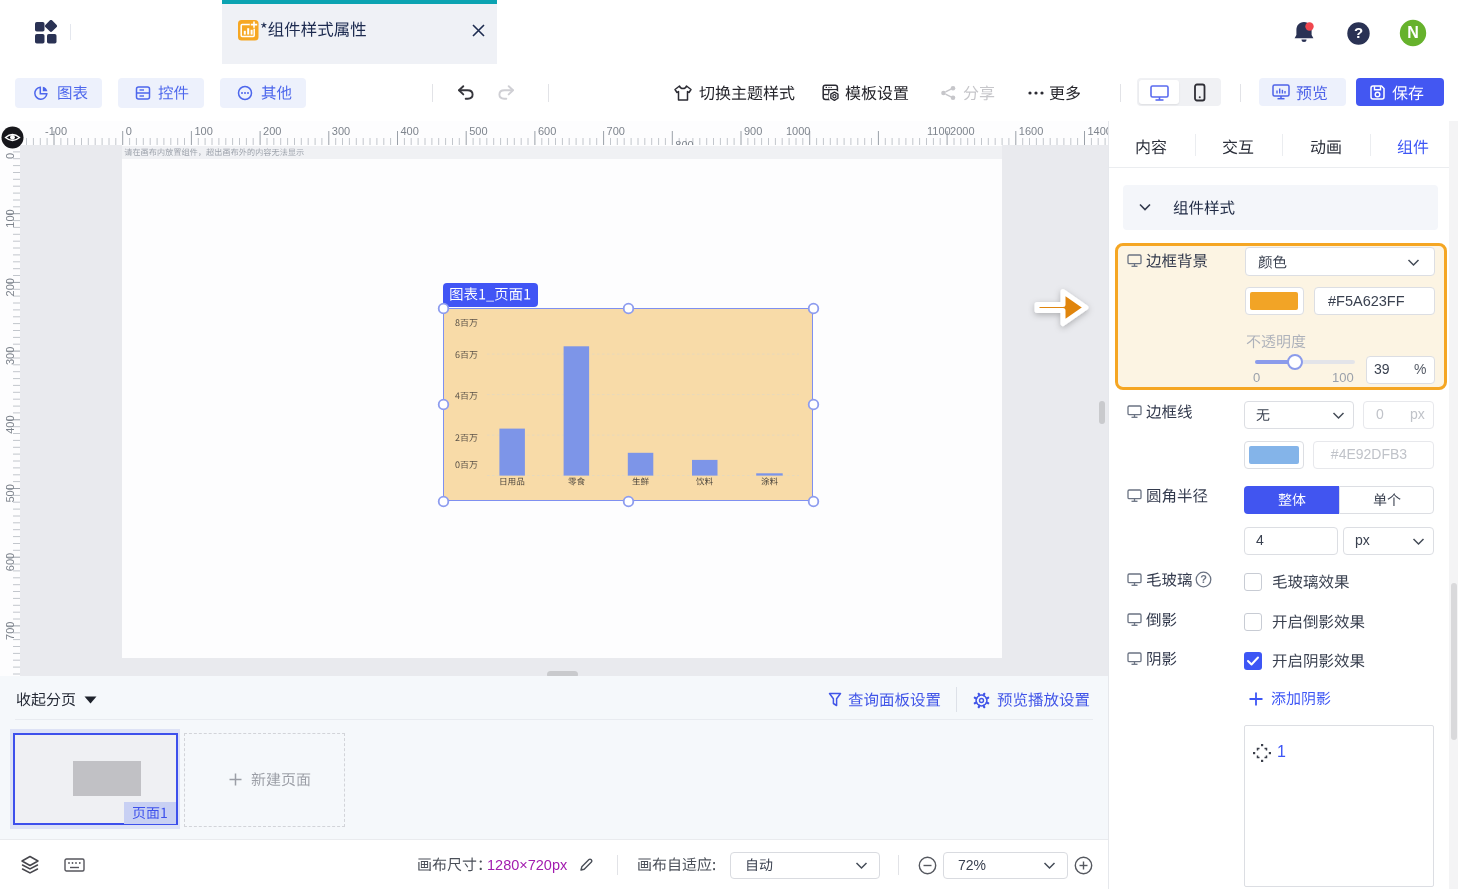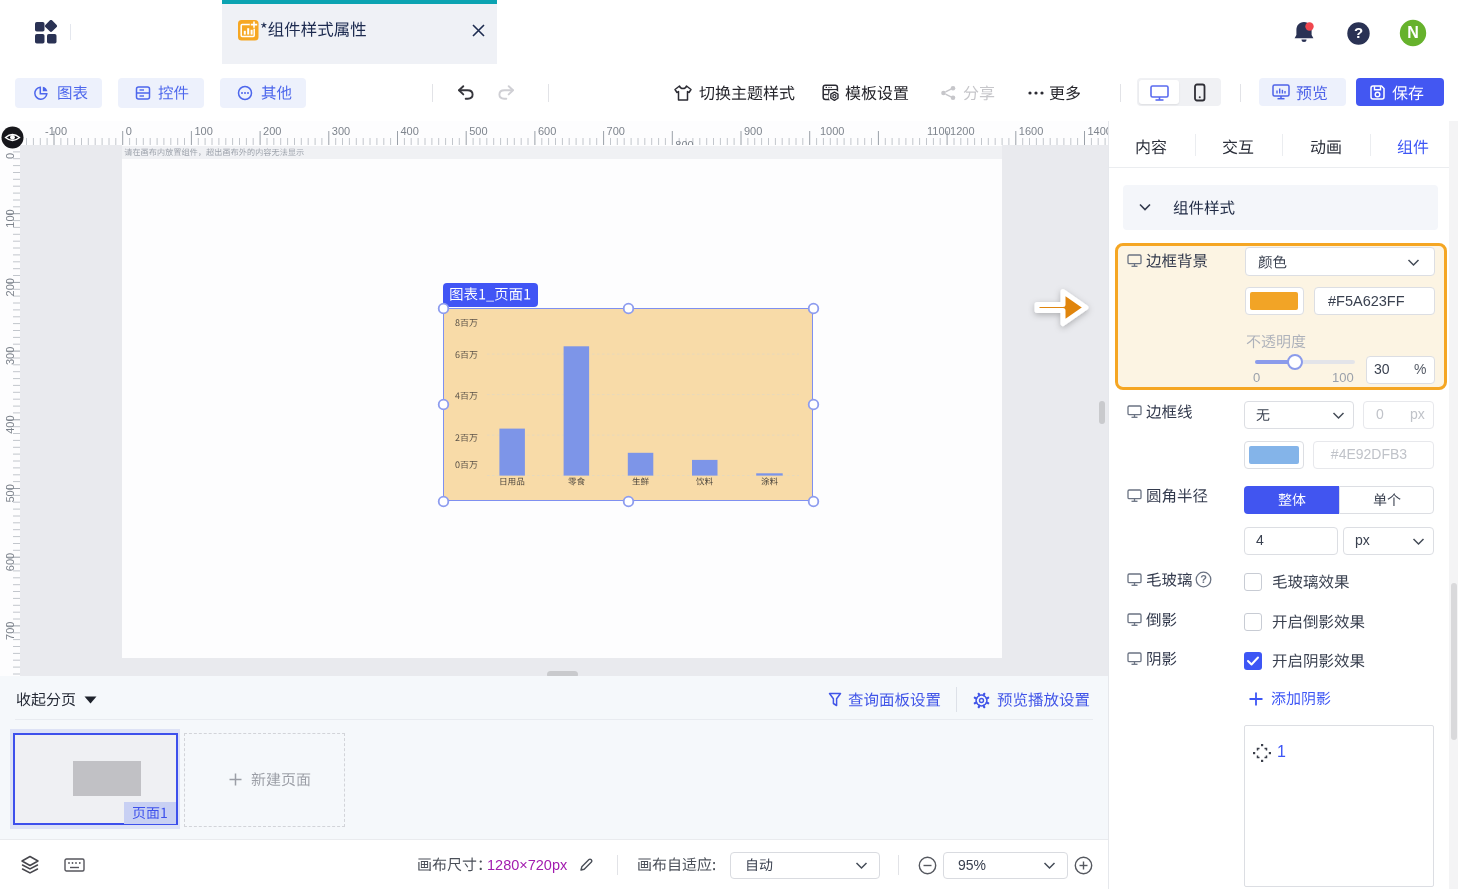--- a/index.html
+++ b/index.html
@@ -320,23 +320,23 @@
 <div style="position:absolute;left:125.7px;top:125px;font:11px 'Liberation Sans',sans-serif;color:#7e848d">0</div>
 <div style="position:absolute;left:194.4px;top:125px;font:11px 'Liberation Sans',sans-serif;color:#7e848d">100</div>
 <div style="position:absolute;left:263.1px;top:125px;font:11px 'Liberation Sans',sans-serif;color:#7e848d">200</div>
 <div style="position:absolute;left:331.8px;top:125px;font:11px 'Liberation Sans',sans-serif;color:#7e848d">300</div>
 <div style="position:absolute;left:400.5px;top:125px;font:11px 'Liberation Sans',sans-serif;color:#7e848d">400</div>
 <div style="position:absolute;left:469.2px;top:125px;font:11px 'Liberation Sans',sans-serif;color:#7e848d">500</div>
 <div style="position:absolute;left:537.9px;top:125px;font:11px 'Liberation Sans',sans-serif;color:#7e848d">600</div>
 <div style="position:absolute;left:606.6px;top:125px;font:11px 'Liberation Sans',sans-serif;color:#7e848d">700</div>
 <div style="position:absolute;left:675.3px;top:139px;font:11px 'Liberation Sans',sans-serif;color:#7e848d">800</div>
 <div style="position:absolute;left:744.0px;top:125px;font:11px 'Liberation Sans',sans-serif;color:#7e848d">900</div>
-<div style="position:absolute;left:820px;top:125px;font:11px 'Liberation Sans',sans-serif;color:#7e848d">1000</div>
+<div style="position:absolute;left:786px;top:125px;font:11px 'Liberation Sans',sans-serif;color:#7e848d">1000</div>
 <div style="position:absolute;left:927px;top:125px;font:11px 'Liberation Sans',sans-serif;color:#7e848d">1100</div>
-<div style="position:absolute;left:950.1px;top:125px;font:11px 'Liberation Sans',sans-serif;color:#7e848d">1200</div>
+<div style="position:absolute;left:950.1px;top:125px;font:11px 'Liberation Sans',sans-serif;color:#7e848d">2000</div>
 <div style="position:absolute;left:1018.8px;top:125px;font:11px 'Liberation Sans',sans-serif;color:#7e848d">1600</div>
 <div style="position:absolute;left:1087.5px;top:125px;font:11px 'Liberation Sans',sans-serif;color:#7e848d">1400</div>
 <svg style="position:absolute;left:0px;top:121px;background:#fdfdfe" width="20" height="555" viewBox="0 0 20 555">
       <line x1="6" y1="24.0" x2="20" y2="24.0" stroke="#9aa0a8" stroke-width="1"></line>
       <line x1="13" y1="30.9" x2="20" y2="30.9" stroke="#c2c6cc" stroke-width="1"></line>
       <line x1="13" y1="37.7" x2="20" y2="37.7" stroke="#c2c6cc" stroke-width="1"></line>
       <line x1="13" y1="44.6" x2="20" y2="44.6" stroke="#c2c6cc" stroke-width="1"></line>
       <line x1="13" y1="51.5" x2="20" y2="51.5" stroke="#c2c6cc" stroke-width="1"></line>
       <line x1="13" y1="58.3" x2="20" y2="58.3" stroke="#c2c6cc" stroke-width="1"></line>
       <line x1="13" y1="65.2" x2="20" y2="65.2" stroke="#c2c6cc" stroke-width="1"></line>
@@ -561,21 +561,21 @@
       <path d="M8.4 -7.2C10.2 -6 12.4 -4.2 13.5 -3L14.4 -3.9C13.3 -5.1 11 -6.8 9.2 -7.9ZM1 -11.5V-10.4H7.7C6.2 -7.8 3.6 -5.3 0.7 -3.8C0.9 -3.6 1.2 -3.1 1.4 -2.8C3.5 -3.9 5.4 -5.5 6.9 -7.2V1.2H8.1V-8.8C8.5 -9.3 8.8 -9.8 9.2 -10.4H14V-11.5Z M15.9 -11.5C16.8 -10.7 17.8 -9.7 18.2 -9L19.2 -9.7C18.7 -10.4 17.7 -11.4 16.8 -12.1ZM27.8 -12.4C26 -12 22.8 -11.7 20.1 -11.6C20.2 -11.4 20.3 -11 20.3 -10.8C21.4 -10.8 22.7 -10.9 23.9 -11V-9.8H19.7V-8.9H23.2C22.2 -7.9 20.7 -6.9 19.2 -6.5C19.5 -6.3 19.8 -5.9 19.9 -5.7C21.3 -6.2 22.8 -7.2 23.9 -8.4V-6.4H25V-8.5C26 -7.3 27.5 -6.3 28.8 -5.7C29 -6 29.3 -6.3 29.5 -6.5C28.1 -7 26.6 -7.9 25.6 -8.9H29.3V-9.8H25V-11.1C26.3 -11.2 27.6 -11.4 28.5 -11.6ZM20.9 -6V-5.2H22.6C22.4 -3.6 21.7 -2.4 19.6 -1.7C19.9 -1.5 20.1 -1.1 20.2 -0.9C22.6 -1.7 23.4 -3.1 23.7 -5.2H25.5C25.4 -4.7 25.2 -4.2 25.1 -3.8H27.7C27.5 -2.7 27.4 -2.2 27.2 -2C27.1 -1.9 27 -1.9 26.7 -1.9C26.4 -1.9 25.7 -1.9 25 -2C25.2 -1.7 25.3 -1.4 25.3 -1.1C26 -1.1 26.8 -1.1 27.1 -1.1C27.5 -1.1 27.8 -1.2 28 -1.4C28.4 -1.7 28.6 -2.5 28.7 -4.2C28.8 -4.4 28.8 -4.7 28.8 -4.7H26.3L26.7 -6ZM18.8 -6.8H15.8V-5.8H17.7V-1.2C17 -0.9 16.4 -0.4 15.7 0.2L16.4 1.2C17.3 0.3 18.1 -0.5 18.6 -0.5C19 -0.5 19.4 -0.1 20 0.3C21 0.9 22.3 1 24 1C25.5 1 28 0.9 29.2 0.9C29.2 0.5 29.4 -0 29.5 -0.3C28 -0.1 25.7 -0 24 -0C22.4 -0 21.2 -0.1 20.2 -0.7C19.5 -1.1 19.2 -1.5 18.8 -1.5Z M35.1 -6.8V-3.8H32.3V-6.8ZM35.1 -7.8H32.3V-10.7H35.1ZM31.2 -11.7V-1.3H32.3V-2.7H36.1V-11.7ZM42.8 -10.9V-8.3H38.6V-10.9ZM37.5 -12V-6.6C37.5 -4.3 37.3 -1.4 34.7 0.5C35 0.7 35.4 1.1 35.5 1.3C37.3 -0 38 -1.8 38.4 -3.6H42.8V-0.3C42.8 -0 42.7 0.1 42.4 0.1C42.2 0.1 41.2 0.1 40.3 0.1C40.4 0.4 40.6 0.9 40.7 1.2C42 1.2 42.8 1.1 43.3 1C43.8 0.8 43.9 0.4 43.9 -0.3V-12ZM42.8 -7.3V-4.6H38.5C38.6 -5.3 38.6 -6 38.6 -6.6V-7.3Z M50.8 -9.7V-8.4H48.4V-7.4H50.8V-4.9H56.6V-7.4H59.1V-8.4H56.6V-9.7H55.5V-8.4H51.9V-9.7ZM55.5 -7.4V-5.8H51.9V-7.4ZM56.4 -3C55.7 -2.3 54.8 -1.6 53.7 -1.2C52.6 -1.7 51.8 -2.3 51.1 -3ZM48.6 -4V-3H50.5L50 -2.8C50.6 -2 51.5 -1.3 52.5 -0.7C51 -0.3 49.5 0 47.9 0.1C48 0.4 48.3 0.8 48.3 1.1C50.2 0.9 52 0.5 53.6 -0.1C55.1 0.6 56.9 1 58.8 1.2C58.9 0.9 59.2 0.5 59.4 0.2C57.8 0.1 56.2 -0.2 54.9 -0.7C56.2 -1.4 57.3 -2.4 58 -3.6L57.3 -4L57.1 -4ZM52.1 -12.4C52.3 -12 52.5 -11.5 52.7 -11.1H46.9V-7C46.9 -4.8 46.8 -1.6 45.6 0.7C45.8 0.8 46.3 1 46.6 1.2C47.8 -1.2 48 -4.6 48 -7V-10H59.2V-11.1H54C53.8 -11.6 53.5 -12.2 53.2 -12.7Z" fill="#aeb2bb"></path>
     </svg>
 <div style="position:absolute;left:1255px;top:360px;width:100px;height:4px;background:#e3e4e9;border-radius:2px"></div>
 <div style="position:absolute;left:1255px;top:360px;width:40px;height:4px;background:#8B9BEB;border-radius:2px"></div>
 <svg style="position:absolute;left:1286px;top:353px;" width="18" height="18" viewBox="0 0 18 18">
       <circle cx="9" cy="9" r="7" fill="#fff" stroke="#8B9BEB" stroke-width="2"></circle>
     </svg>
 <div style="position:absolute;left:1253px;top:370px;font:13px 'Liberation Sans',sans-serif;color:#9ba1ab">0</div>
 <div style="position:absolute;left:1332px;top:370px;font:13px 'Liberation Sans',sans-serif;color:#9ba1ab">100</div>
 <div style="position:absolute;left:1366px;top:356px;width:69px;height:28px;background:#fff;border:1px solid #dcdee3;border-radius:4px"></div>
-<div style="position:absolute;left:1374px;top:356px;font:14px 'Liberation Sans',sans-serif;color:#3a4150;line-height:27px">30</div>
+<div style="position:absolute;left:1374px;top:356px;font:14px 'Liberation Sans',sans-serif;color:#3a4150;line-height:27px">39</div>
 <div style="position:absolute;left:1414px;top:356px;font:14px 'Liberation Sans',sans-serif;color:#555b66;line-height:27px">%</div>
 <svg style="position:absolute;left:1127px;top:405px;" width="16" height="14" viewBox="0 0 16 14">
       <rect x="1" y="1" width="13" height="8.6" rx="1.2" fill="none" stroke="#6b7383" stroke-width="1.3"></rect>
 <line x1="7.5" y1="9.6" x2="7.5" y2="12" stroke="#6b7383" stroke-width="1.3"></line>
 <line x1="4.5" y1="12.3" x2="10.5" y2="12.3" stroke="#6b7383" stroke-width="1.3"></line>
     </svg>
 <svg style="position:absolute;left:1146.0px;top:401.8px;overflow:visible" width="48.5" height="20.5" viewBox="0 -15.50 48.5 20.46">
       <path d="M1.3 -12.2C2.1 -11.3 3.2 -10.2 3.7 -9.5L4.6 -10.2C4.1 -10.9 3 -12 2.2 -12.8ZM8.6 -12.8C8.6 -11.9 8.5 -11.1 8.5 -10.2H5.3V-9.1H8.4C8.2 -6.2 7.4 -3.7 4.9 -2.2C5.2 -2 5.5 -1.6 5.7 -1.3C8.4 -3.1 9.3 -5.8 9.6 -9.1H13.1C12.9 -4.8 12.6 -3.1 12.3 -2.7C12.1 -2.5 11.9 -2.4 11.6 -2.5C11.3 -2.5 10.4 -2.5 9.5 -2.5C9.7 -2.2 9.9 -1.7 9.9 -1.3C10.8 -1.3 11.6 -1.3 12.1 -1.3C12.6 -1.4 13 -1.5 13.3 -1.9C13.8 -2.5 14 -4.4 14.3 -9.7C14.3 -9.8 14.3 -10.2 14.3 -10.2H9.7C9.7 -11.1 9.8 -11.9 9.8 -12.8ZM3.8 -7.8H0.7V-6.6H2.7V-1.8C2 -1.5 1.2 -0.8 0.4 0.1L1.2 1.3C2 0.2 2.7 -0.8 3.2 -0.8C3.6 -0.8 4.1 -0.2 4.7 0.2C5.9 0.9 7.2 1.1 9.2 1.1C10.8 1.1 13.6 1 14.7 0.9C14.8 0.5 14.9 -0.1 15.1 -0.4C13.5 -0.2 11.2 -0.1 9.2 -0.1C7.4 -0.1 6.1 -0.2 5 -0.9C4.5 -1.2 4.1 -1.5 3.8 -1.7Z M30.2 -12.1H21.6V0.5H30.4V-0.6H22.8V-11H30.2ZM23.3 -3.1V-2.1H29.9V-3.1H27V-5.5H29.5V-6.5H27V-8.7H29.8V-9.7H23.4V-8.7H25.9V-6.5H23.7V-5.5H25.9V-3.1ZM18.4 -13.1V-9.8H16.2V-8.7H18.4C17.9 -6.7 16.9 -4.3 15.9 -3.1C16.1 -2.8 16.4 -2.3 16.5 -2C17.2 -3 17.9 -4.6 18.4 -6.2V1.2H19.5V-6.9C20 -6.2 20.6 -5.3 20.9 -4.8L21.5 -5.8C21.2 -6.2 20 -7.7 19.5 -8.2V-8.7H21.2V-9.8H19.5V-13.1Z M31.8 -0.8 32.1 0.3C33.5 -0.2 35.4 -0.7 37.2 -1.2L37 -2.2C35.1 -1.7 33.1 -1.1 31.8 -0.8ZM41.9 -12.1C42.7 -11.7 43.7 -11.1 44.2 -10.7L44.8 -11.4C44.3 -11.8 43.4 -12.4 42.6 -12.7ZM32.1 -6.6C32.3 -6.7 32.7 -6.8 34.6 -7C33.9 -6 33.3 -5.2 33 -4.9C32.5 -4.3 32.2 -4 31.8 -3.9C32 -3.6 32.1 -3.1 32.2 -2.8C32.5 -3 33.1 -3.2 37 -4C36.9 -4.2 36.9 -4.6 37 -4.9L33.9 -4.4C35 -5.8 36.2 -7.5 37.2 -9.2L36.2 -9.8C35.9 -9.2 35.6 -8.6 35.3 -8L33.3 -7.8C34.2 -9.2 35.1 -10.8 35.8 -12.5L34.7 -13C34.1 -11.1 33 -9.1 32.6 -8.6C32.3 -8.1 32 -7.7 31.7 -7.7C31.9 -7.3 32.1 -6.8 32.1 -6.6ZM44.7 -5.4C44.1 -4.4 43.3 -3.5 42.3 -2.8C42 -3.6 41.8 -4.6 41.7 -5.7L45.6 -6.4L45.4 -7.5L41.5 -6.7C41.4 -7.4 41.4 -8.1 41.3 -8.8L45.2 -9.4L45 -10.4L41.3 -9.8C41.2 -10.9 41.2 -11.9 41.2 -13.1H40.1C40.1 -11.9 40.1 -10.8 40.2 -9.7L37.7 -9.3L37.9 -8.2L40.2 -8.6C40.3 -7.9 40.3 -7.2 40.4 -6.5L37.4 -6L37.6 -4.9L40.6 -5.5C40.7 -4.2 41 -3 41.3 -2.1C40 -1.2 38.5 -0.5 36.9 0C37.2 0.3 37.5 0.7 37.6 1C39.1 0.4 40.5 -0.2 41.7 -1C42.3 0.4 43.2 1.2 44.3 1.2C45.4 1.2 45.7 0.7 45.9 -1.1C45.7 -1.2 45.3 -1.4 45.1 -1.7C45 -0.3 44.8 0.1 44.4 0.1C43.7 0.1 43.2 -0.6 42.7 -1.7C43.9 -2.6 45 -3.7 45.7 -4.9Z" fill="#333a4d"></path>
     </svg>
 <div style="position:absolute;left:1244px;top:401px;width:110px;height:28px;background:#fff;border:1px solid #dcdee3;border-radius:4px"></div>
@@ -751,21 +751,21 @@
     </svg>
 <svg style="position:absolute;left:855px;top:862px;" width="13" height="8" viewBox="0 0 13 8">
       <path d="M1.5 1 L6.5 6 L11.5 1" fill="none" stroke="#444b57" stroke-width="1.5"></path>
     </svg>
 <div style="position:absolute;left:898px;top:855px;width:1px;height:20px;background:#e2e3e7"></div>
 <svg style="position:absolute;left:918px;top:856px;" width="19" height="19" viewBox="0 0 19 19">
       <circle cx="9.5" cy="9.5" r="8.2" fill="none" stroke="#55585f" stroke-width="1.4"></circle>
       <line x1="5.5" y1="9.5" x2="13.5" y2="9.5" stroke="#55585f" stroke-width="1.4"></line>
     </svg>
 <div style="position:absolute;left:943px;top:852px;width:125px;height:27px;background:#fff;border:1px solid #d9dbe0;border-radius:4px"></div>
-<div style="position:absolute;left:958px;top:852px;font:14px 'Liberation Sans',sans-serif;color:#3a4150;line-height:26px">95%</div>
+<div style="position:absolute;left:958px;top:852px;font:14px 'Liberation Sans',sans-serif;color:#3a4150;line-height:26px">72%</div>
 <svg style="position:absolute;left:1043px;top:862px;" width="13" height="8" viewBox="0 0 13 8">
       <path d="M1.5 1 L6.5 6 L11.5 1" fill="none" stroke="#444b57" stroke-width="1.5"></path>
     </svg>
 <svg style="position:absolute;left:1074px;top:856px;" width="19" height="19" viewBox="0 0 19 19">
       <circle cx="9.5" cy="9.5" r="8.2" fill="none" stroke="#55585f" stroke-width="1.4"></circle>
       <line x1="5.5" y1="9.5" x2="13.5" y2="9.5" stroke="#55585f" stroke-width="1.4"></line>
       <line x1="9.5" y1="5.5" x2="9.5" y2="13.5" stroke="#55585f" stroke-width="1.4"></line>
     </svg>
 </div>
 </body></html>

